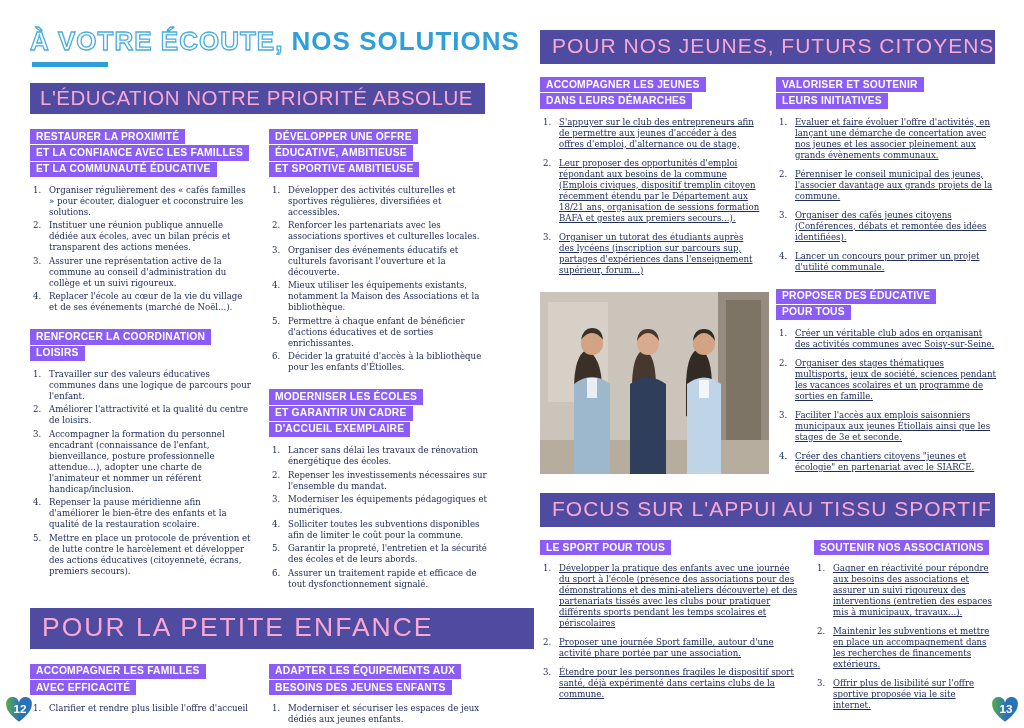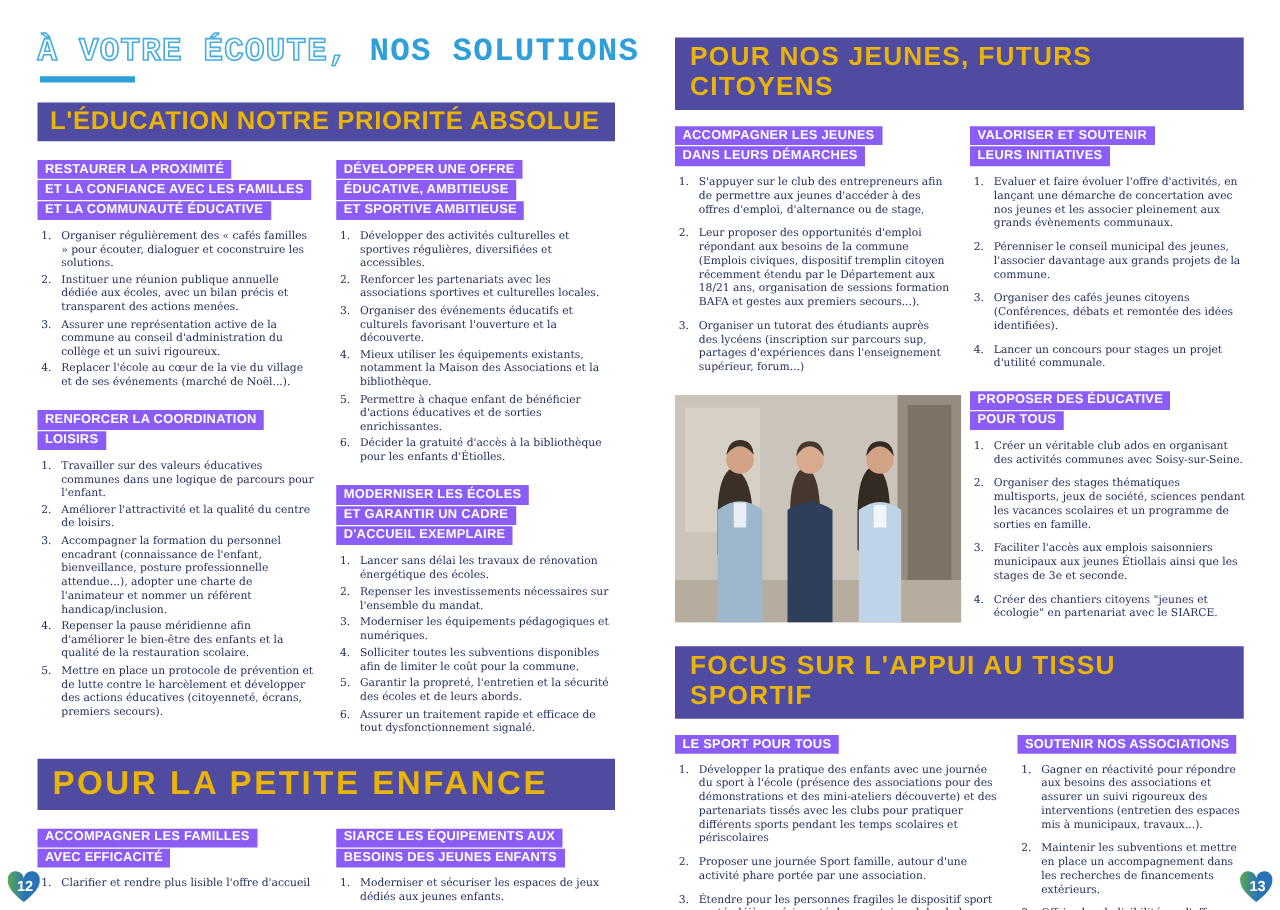--- a/index.html
+++ b/index.html
@@ -4,49 +4,49 @@
 <style>
   * { margin:0; padding:0; box-sizing:border-box; }
   html,body { width:1024px; height:728px; background:#ffffff; overflow:hidden; }
   body { font-family:"DejaVu Serif", serif; color:#222f5d; }
   .spread { display:flex; width:1024px; height:728px; }
   .page { position:relative; width:512px; height:728px; }
   .page-left  { padding:26px 20px 0 30px; }
   .page-right { padding:30px 28px 0 28px; }
 
   
-  .title { font-family:Liberation Mono, monospace; font-weight:bold; font-size:26px; letter-spacing:1px; white-space:nowrap; }
+  .title { font-family:Liberation Sans, sans-serif; font-weight:bold; font-size:26px; letter-spacing:1px; white-space:nowrap; }
   .title .outline { color:#ffffff; -webkit-text-stroke:1.3px #49ade0; text-stroke:1.3px #49ade0; }
   .title .solid { color:#2e9fd8; }
   .title-underline { width:76px; height:5px; background:#2e9fd8; margin:5px 0 16px 2px; }
 
   
-  .banner { background:#4f4ba0; color:#eab308; font-family:"Liberation Sans", sans-serif; font-weight:bold; letter-spacing:0.5px; }
+  .banner { background:#4f4ba0; color:#f9a8d4; font-family:"Liberation Sans", sans-serif; font-weight:normal; letter-spacing:0.5px; }
   .banner-inline { display:inline-block; font-size:20.5px; padding:3px 12px 4px 10px; }
-  .banner-big { display:block; width:462px; font-size:26.5px; letter-spacing:2px; padding:4px 12px 6px 12px; }
+  .banner-big { display:block; width:504px; font-size:26.5px; letter-spacing:2px; padding:4px 12px 6px 12px; }
   .banner-right { display:block; width:455px; font-size:21px; letter-spacing:1px; padding:4px 0 6px 12px; }
 
   
   .cols { display:flex; gap:16px; margin-top:15px; }
   .col { flex:1; min-width:0; }
   .cols.sport .col.wide { flex:0 0 258px; }
   .cols.sport .col.narrow { flex:1; }
   .block { margin-bottom:16px; }
 
   
   .chip { line-height:1; }
   .chip .hline { display:inline-block; background:#8b5cf6; color:#ffffff; font-family:"Liberation Sans", sans-serif;
                  font-weight:bold; font-size:10.3px; letter-spacing:0.2px; padding:2.5px 6px; margin:0 0 1px 0; }
   .chip .hline { display:table; }
 
   
   ol.items { list-style:none; counter-reset:item; margin:8px 0 0 2px; }
   ol.items li { position:relative; counter-increment:item; padding-left:17px; font-size:8.6px; line-height:1.28; margin-bottom:2.5px; }
   ol.items li::before { content:counter(item) "."; position:absolute; left:1px; }
-  ol.items.spaced li { margin-bottom:8px; }
+  ol.items.spaced li { margin-bottom:8px;text-decoration:underline; }
 
   
   .photo { width:229px; height:182px; margin-top:16px; display:block; }
 
   
   .badge { position:absolute; bottom:4px; width:30px; height:28px; }
   .badge-left { left:4px; }
   .badge-right { right:4px; }
 </style>
 </head>
@@ -136,21 +136,21 @@
               <span class="hline">AVEC EFFICACITÉ</span>
             </div>
           <ol class="items">
               <li>Clarifier et rendre plus lisible l'offre d'accueil</li>
             </ol>
         </div>
       </div>
       <div class="col">
         <div class="block">
           <div class="chip">
-              <span class="hline">SIARCE LES ÉQUIPEMENTS AUX</span>
+              <span class="hline">ADAPTER LES ÉQUIPEMENTS AUX</span>
               <span class="hline">BESOINS DES JEUNES ENFANTS</span>
             </div>
           <ol class="items">
               <li>Moderniser et sécuriser les espaces de jeux dédiés aux jeunes enfants.</li>
             </ol>
         </div>
       </div>
     </div>
 
     <svg class="badge badge-left" viewBox="0 0 25 24">
@@ -216,21 +216,21 @@
       <div class="col">
         <div class="block">
           <div class="chip">
               <span class="hline">VALORISER ET SOUTENIR</span>
               <span class="hline">LEURS INITIATIVES</span>
             </div>
           <ol class="items spaced">
               <li>Evaluer et faire évoluer l'offre d'activités, en lançant une démarche de concertation avec nos jeunes et les associer pleinement aux grands évènements communaux.</li>
               <li>Pérenniser le conseil municipal des jeunes, l'associer davantage aux grands projets de la commune.</li>
               <li>Organiser des cafés jeunes citoyens (Conférences, débats et remontée des idées identifiées).</li>
-              <li>Lancer un concours pour stages un projet d'utilité communale.</li>
+              <li>Lancer un concours pour primer un projet d'utilité communale.</li>
             </ol>
         </div>
         <div class="block">
           <div class="chip">
               <span class="hline">PROPOSER DES ÉDUCATIVE</span>
               <span class="hline">POUR TOUS</span>
             </div>
           <ol class="items spaced">
               <li>Créer un véritable club ados en organisant des activités communes avec Soisy-sur-Seine.</li>
               <li>Organiser des stages thématiques multisports, jeux de société, sciences pendant les vacances scolaires et un programme de sorties en famille.</li>

